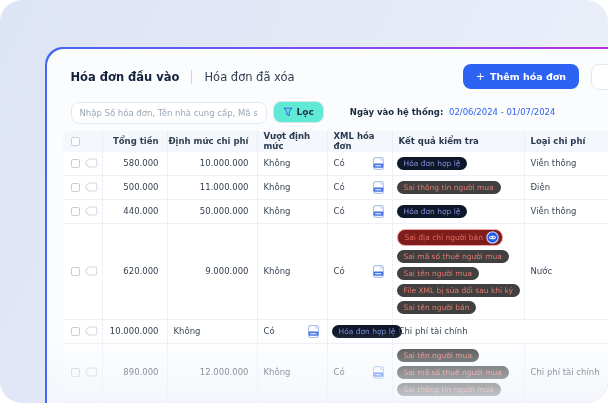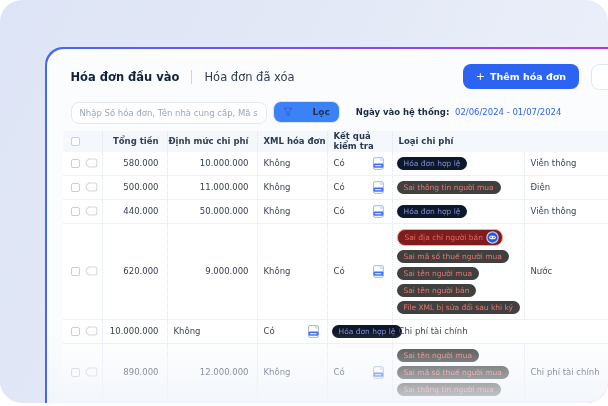--- a/index.html
+++ b/index.html
@@ -37,24 +37,24 @@
   }
   
   .filter-row{margin-top:10px;padding:0 24px;height:22px;display:flex;align-items:center;gap:6px;}
   .search-box{width:196px;height:22px;}
   .search-box input{
     width:100%;height:100%;border:1px solid #e2e8f0;border-radius:8px;background:#fff;
     font-size:8.5px;padding:0 8px;color:#33404f;font-family:inherit;outline:none;
   }
   .search-box input::placeholder{color:#9aa6b6;}
   .btn-filter{
-    height:22px;display:flex;align-items:center;gap:20px;border:1px solid #dde4ee;background:#3b82f6;
+    height:22px;display:flex;align-items:center;gap:4px;border:1px solid #dde4ee;background:#5eead4;
     border-radius:8px;padding:0 9px;font-size:9px;font-weight:600;color:#253246;cursor:pointer;font-family:inherit;
   }
-  .date-range{margin-left:10px;font-size:8.5px;white-space:nowrap;}
+  .date-range{margin-left:20px;font-size:8.5px;white-space:nowrap;}
   .date-label{color:#1c2a40;font-weight:bold;}
   .date-value{color:#2d63f2;margin-left:3px;cursor:pointer;}
   
   .table{margin-top:8px;margin-left:16px;width:582px;font-size:8.5px;
     --cols:40px 65px 90px 70px 65px 132px 120px;}
   .thead,.tr{display:grid;grid-template-columns:var(--cols);align-items:stretch;}
   .thead{background:#f4f7fb;border-radius:4px 4px 0 0;height:21px;}
   .th{display:flex;align-items:center;font-weight:bold;color:#2a3950;}
   .tr{border-bottom:1px solid #edf1f6;min-height:20px;background:#fff;}
   .td{display:flex;align-items:center;color:#3c4858;}
@@ -113,20 +113,21 @@
         </div>
       </div>
 
       <div class="table">
         <div class="thead">
           <div class="th c-check">
               <span class="checkbox"></span>
             </div>
           <div class="th c-r">Tổng tiền</div>
           <div class="th c-r">Định mức chi phí</div>
+          <div class="th c-l">Vượt định mức</div>
           <div class="th c-l">XML hóa đơn</div>
           <div class="th c-l">Kết quả kiểm tra</div>
           <div class="th c-l">Loại chi phí</div>
         </div>
         <div id="tbody">
   <div class="tr">
     <div class="td c-check">
       <span class="checkbox"></span>
       <svg width="13" height="10" viewBox="0 0 13 10">
         <path d="M1.2 3.6 L3.8 1 H10 a1.8 1.8 0 0 1 1.8 1.8 v4.4 a1.8 1.8 0 0 1 -1.8 1.8 H3.8 L1.2 6.4 Z" fill="none" stroke="#d2d9e4" stroke-width="1.1" stroke-linejoin="round"></path>
@@ -229,22 +230,22 @@
                 <div class="badges">
                   <span class="badge error-outlined">Sai địa chỉ người bán<svg width="13" height="13" viewBox="0 0 13 13" style="flex:none">
                       <circle cx="6.5" cy="6.5" r="6.2" fill="#b9d2fa"></circle>
                       <circle cx="6.5" cy="6.5" r="5" fill="#2257e7"></circle>
                       <rect x="3.2" y="4.7" width="6.6" height="3.5" rx="1.7" fill="#ffffff"></rect>
                       <circle cx="5" cy="6.4" r="0.8" fill="#2257e7"></circle>
                       <circle cx="8" cy="6.4" r="0.8" fill="#2257e7"></circle>
                     </svg></span>
                   <span class="badge error">Sai mã số thuế người mua</span>
                   <span class="badge error">Sai tên người mua</span>
+                  <span class="badge error">File XML bị sửa đổi sau khi ký</span>
                   <span class="badge error">Sai tên người bán</span>
-                  <span class="badge error">File XML bị sửa đổi sau khi ký</span>
                 </div>
               </div>
     <div class="td c-l">Nước</div>
   </div>
 
   <div class="tr">
     <div class="td c-check">
       <span class="checkbox"></span>
       <svg width="13" height="10" viewBox="0 0 13 10">
         <path d="M1.2 3.6 L3.8 1 H10 a1.8 1.8 0 0 1 1.8 1.8 v4.4 a1.8 1.8 0 0 1 -1.8 1.8 H3.8 L1.2 6.4 Z" fill="none" stroke="#d2d9e4" stroke-width="1.1" stroke-linejoin="round"></path>

